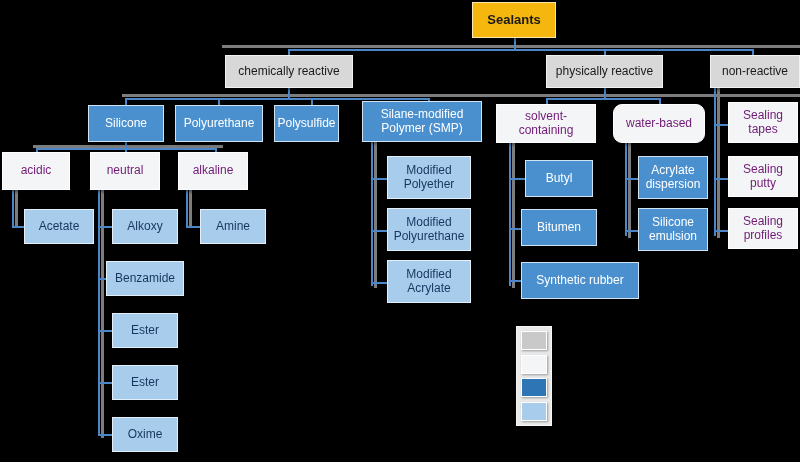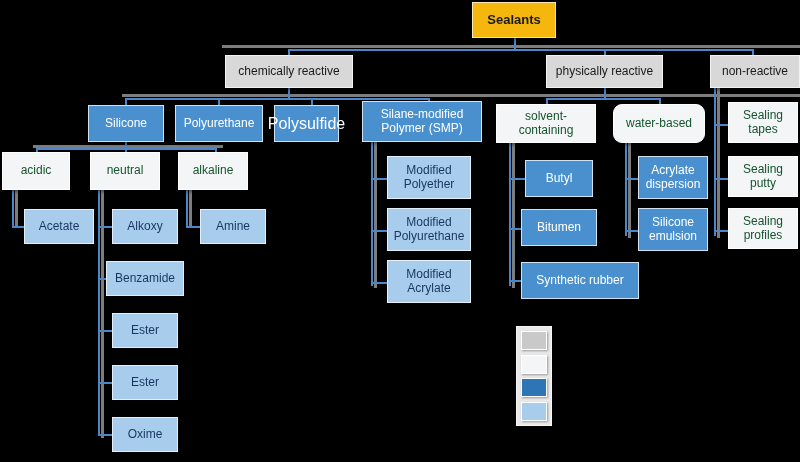--- a/index.html
+++ b/index.html
@@ -20,21 +20,21 @@
     text-align:center;
     line-height:1.12;
     border:1px solid #ffffff;
     box-shadow:2px 2px 3px rgba(0,0,0,0.45);
     white-space:pre-line;
     padding:1px 2px;
   }
   
   .c-root{ background:#f5b60d; color:#1a1a1a; border-color:#fbe7b0; font-weight:600;}
   .c-gray{ background:#d8d8d8; color:#1a1a1a; border-color:#f2f2f2;}
-  .c-white{background:#f4f5f7; color:#14532d; border-color:#ffffff;}
+  .c-white{background:#f4f5f7; color:#701a75; border-color:#ffffff;}
   .c-blue{ background:#4a90cf; color:#ffffff; border-color:#cfe3f3;}
   .c-lblue{background:#a8cdec; color:#17365d; border-color:#e3eff9;}
 
   .line{position:absolute;background:#4a86c8;}
   .line.v{width:2px;}
   .line.h{height:2px;}
   .shadowline{position:absolute;background:#7d7d7d;}
   .shadowline.v{width:3px;}
   .shadowline.h{height:3px;}
 
@@ -125,21 +125,21 @@
   <div class="line h" style="left:714px;top:230px;width:14px;"></div>
 
   <div class="node c-root" style="left:472px;top:2px;width:84px;height:36px;font-size:13px;">Sealants</div>
 
   <div class="node c-gray" style="left:225px;top:55px;width:128px;height:33px;font-size:12px;">chemically reactive</div>
   <div class="node c-gray" style="left:546px;top:55px;width:117px;height:33px;font-size:12px;">physically reactive</div>
   <div class="node c-gray" style="left:710px;top:55px;width:90px;height:33px;font-size:12px;">non-reactive</div>
 
   <div class="node c-blue" style="left:88px;top:105px;width:76px;height:37px;font-size:12px;">Silicone</div>
   <div class="node c-blue" style="left:175px;top:105px;width:88px;height:37px;font-size:12px;">Polyurethane</div>
-  <div class="node c-blue" style="left:274px;top:105px;width:65px;height:37px;font-size:16px;">Polysulfide</div>
+  <div class="node c-blue" style="left:274px;top:105px;width:65px;height:37px;font-size:12px;">Polysulfide</div>
   <div class="node c-blue" style="left:362px;top:101px;width:120px;height:41px;font-size:12px;text-align:center;">Silane-modified
 Polymer (SMP)</div>
 
   <div class="node c-white" style="left:2px;top:152px;width:68px;height:38px;font-size:12px;">acidic</div>
   <div class="node c-white" style="left:90px;top:152px;width:70px;height:38px;font-size:12px;">neutral</div>
   <div class="node c-white" style="left:178px;top:152px;width:70px;height:38px;font-size:12px;">alkaline</div>
 
   <div class="node c-lblue" style="left:24px;top:209px;width:70px;height:35px;font-size:12px;">Acetate</div>
 
   <div class="node c-lblue" style="left:112px;top:209px;width:66px;height:35px;font-size:12px;">Alkoxy</div>

